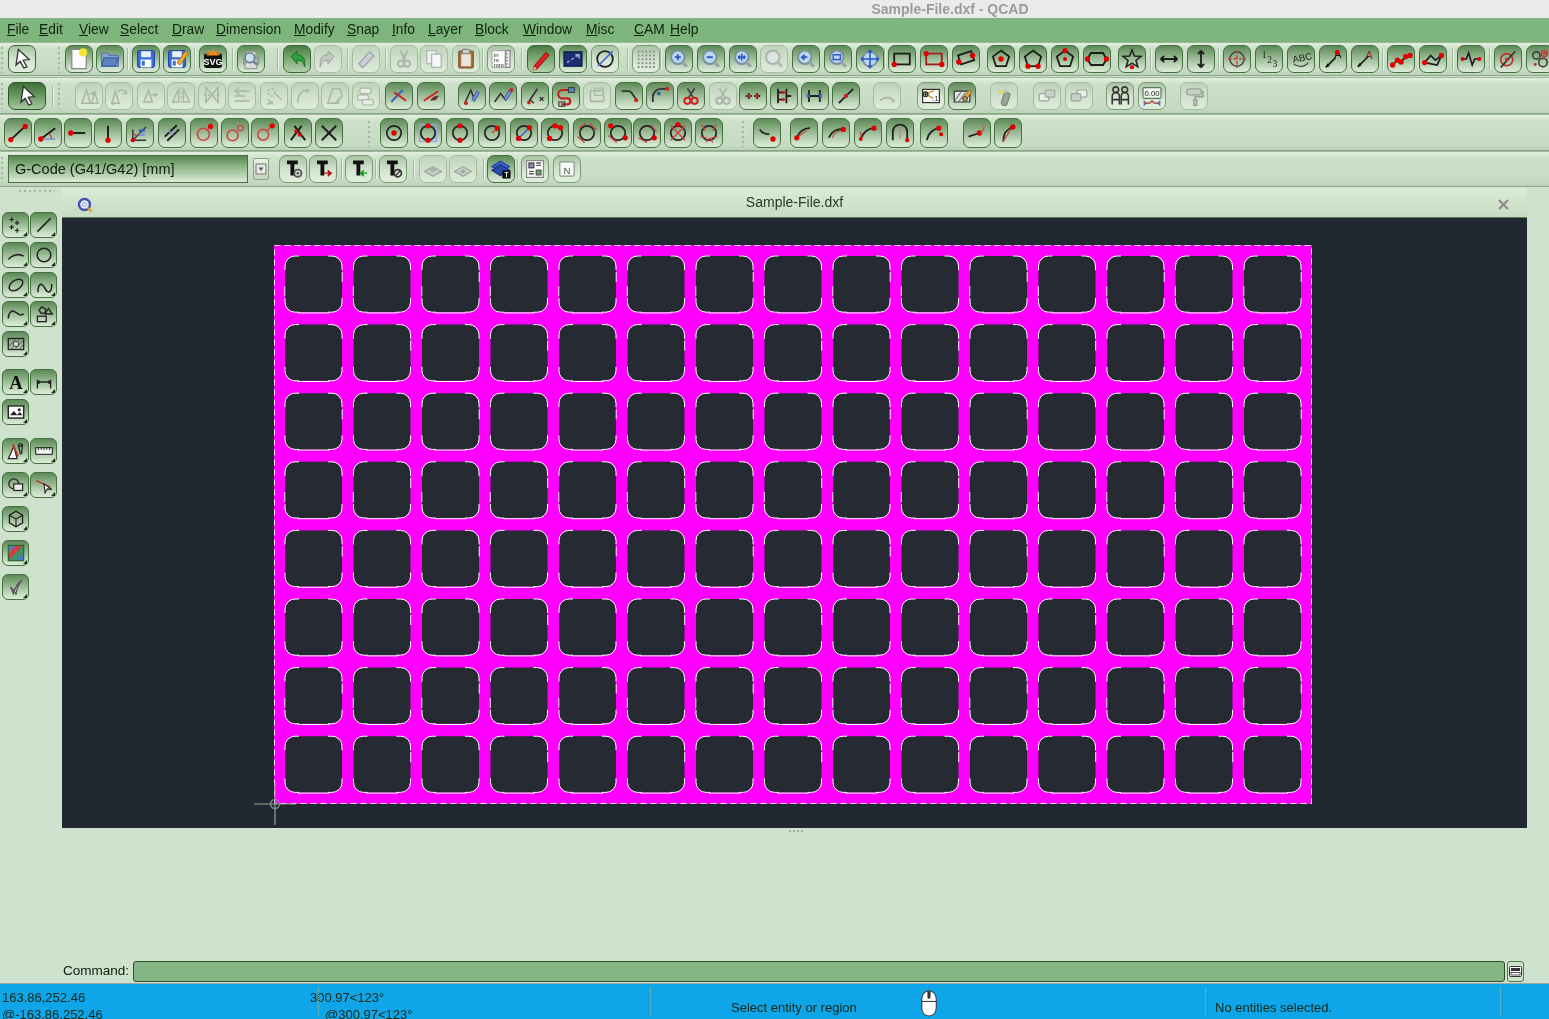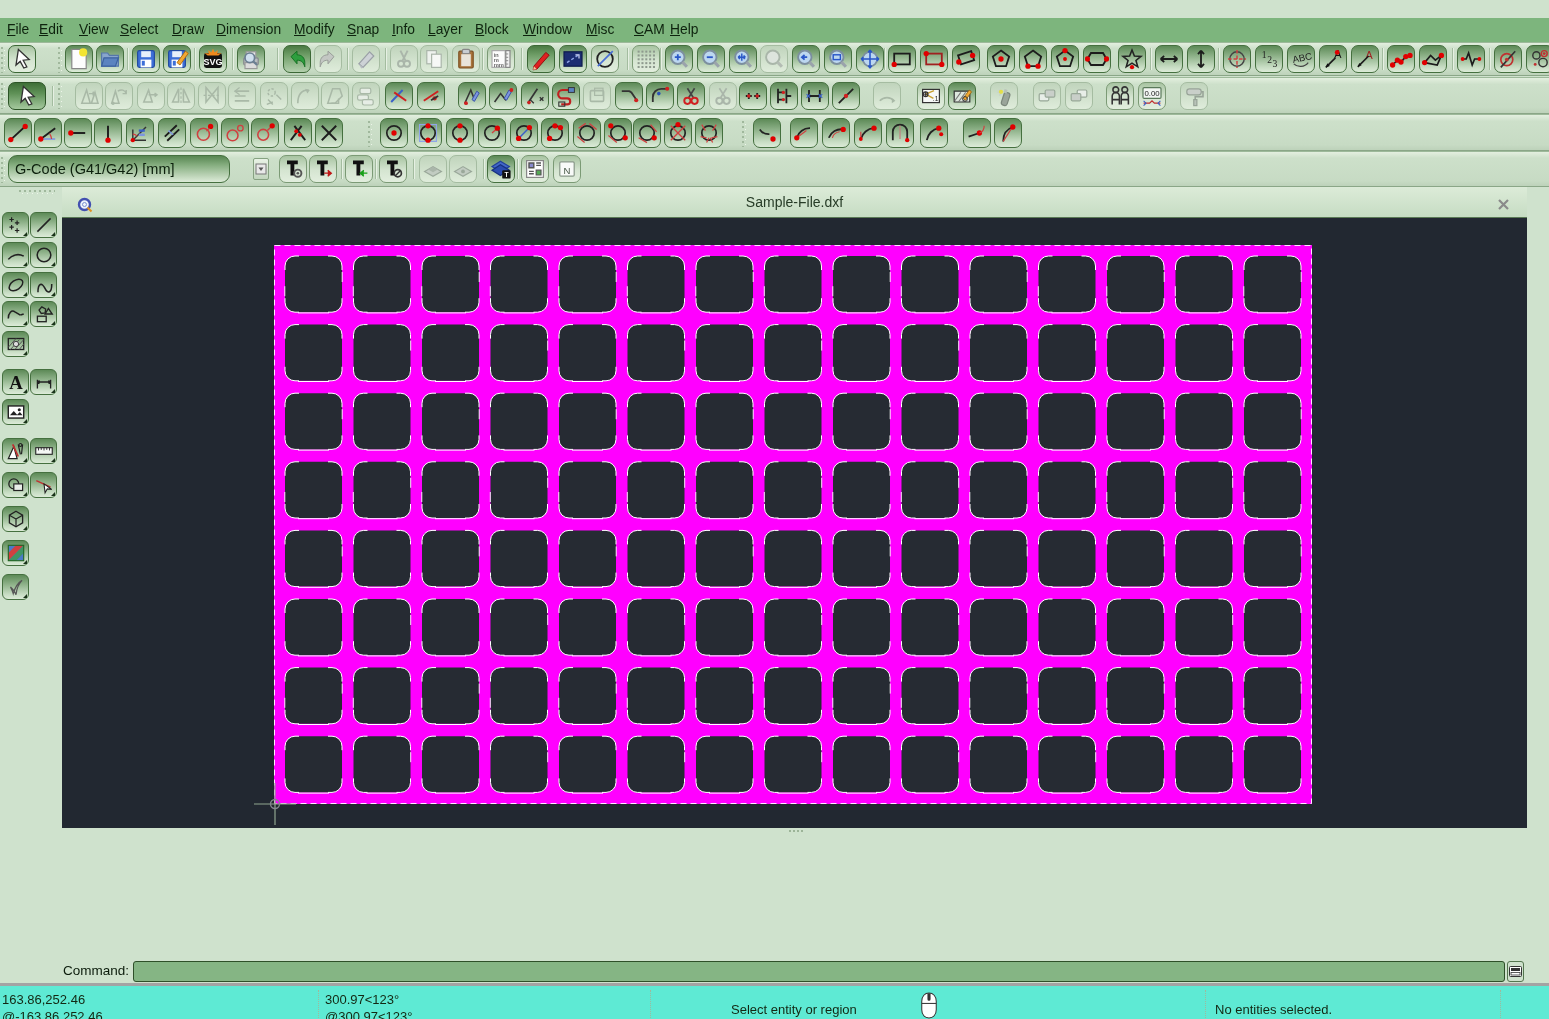--- a/index.html
+++ b/index.html
@@ -13,43 +13,46 @@
 .btn{position:absolute;width:28px;height:28px;border-radius:7px;border:1px solid #45703f;
  background:linear-gradient(180deg,#5d8a57 0%,#8db188 38%,#c6dcc2 80%,#dcebd8 100%);
  display:flex;align-items:center;justify-content:center}
 .btn.dis{border-color:#a5bca1;background:linear-gradient(180deg,#c0d4bc 0%,#d3e3cf 60%,#dfecdb 100%)}
 .btn.lit{border-color:#7b9a75;background:linear-gradient(180deg,#a8c4a2 0%,#d5e5d1 55%,#e2eede 100%)}
 .btn.sel{border-color:#2c5426;background:linear-gradient(180deg,#3e6f37 0%,#5f9157 40%,#a5c89e 100%)}
 .btn.chk{border-color:#3c6836;background:linear-gradient(180deg,#4a7a43 0%,#6f9e67 35%,#b4d0ae 100%)}
 .vsep{position:absolute;width:1px;background:#a3bc9f;box-shadow:1px 0 0 #e6f0e3}
 .grip{position:absolute;width:5px;background-image:radial-gradient(circle at 1px 1px,#a0b89c 0.8px,transparent 1px),radial-gradient(circle at 3.5px 3.5px,#edf4ea 0.8px,transparent 1px);background-size:5px 5px}
 .hgrip{position:absolute;height:5px;background-image:radial-gradient(circle at 1px 1px,#a0b89c 0.8px,transparent 1px),radial-gradient(circle at 3.5px 3.5px,#edf4ea 0.8px,transparent 1px);background-size:5px 5px}
-#combo{left:8px;top:3.5px;width:222px;height:28px;border:1px solid #45703f;border-radius:9px;
+#combo{left:8px;top:3.5px;width:240px;height:28px;border:1px solid #45703f;border-radius:0;
  background:linear-gradient(180deg,#578551 0%,#86ae80 35%,#c2d8bd 80%,#dcebd8 100%);
  font-size:14.5px;color:#0c1f0c;line-height:26px;padding-left:6px}
 #combobtn{left:253px;top:6.5px;width:16px;height:22px;background:linear-gradient(180deg,#e8f2e5,#c2d6be);border:1px solid #86a281;border-radius:2px}
 #mdititle{left:62px;top:187px;width:1465px;height:31px;background:linear-gradient(180deg,#dcebd8,#c6dcc3);border-bottom:1px solid #5a7a56;font-size:14px;color:#273c27;text-align:center;line-height:30px}
 #canvas{left:62px;top:218px;width:1465px;height:610px;background:#222831}
 #plate{left:212.3px;top:27px;width:1038px;height:559px}
 #histpanel{left:62px;top:837px;width:1462px;height:121px;background:#c5dac2;border:1px solid #3e5e3a;
  font-size:13px;color:#0b1b0b;padding:5px 6px;line-height:14.6px}
 #cmdlabel{left:63px;top:963px;font-size:13.5px;color:#0b1b0b}
 #cmdinput{left:133px;top:961px;width:1372px;height:21px;background:#85b584;border:1px solid #2e5029;border-radius:3px}
 #kbdbtn{left:1507px;top:961px;width:17px;height:21px;background:#cfe2cd;border:1px solid #54764f;border-radius:3px;display:flex;align-items:center;justify-content:center}
-#statusbar{left:0;top:983px;width:1549px;height:36px;background:#5eead4;border-top:3px solid #a3a3a3;font-size:13px;color:#132813}
+#statusbar{left:0;top:983px;width:1549px;height:36px;background:#0ea5e9;border-top:1px solid #a3a3a3;font-size:13px;color:#132813}
 #leftdock{left:0;top:187px;width:62px;height:796px;background:#cfe2cd}
 .pbtn{position:absolute;width:27px;height:26px;border-radius:6px;border:1px solid #45703f;
  background:linear-gradient(180deg,#5d8a57 0%,#8db188 38%,#c6dcc2 80%,#dcebd8 100%);
  display:flex;align-items:center;justify-content:center}
 .pbtn:after{content:"";position:absolute;right:1px;bottom:1px;border-style:solid;border-width:0 0 4px 4px;border-color:transparent transparent #1a331a transparent}
 #rightdock{left:1527px;top:187px;width:22px;height:796px;background:#cfe2cd}
 .vtab{position:absolute;left:6px;width:17px;background:linear-gradient(90deg,#dcebd8,#c8dcc5);border:1px solid #8aa687;border-right:none;border-radius:4px 0 0 4px}
 .vtab span{position:absolute;left:2px;top:3px;font-size:10.5px;color:#223822;writing-mode:vertical-rl;transform:rotate(180deg);white-space:nowrap}
 </style></head><body>
 <div id="root">
+<div class="abs" id="titlebar">
+      <span id="titletext">Sample-File.dxf - QCAD</span>
+    </div>
 <div class="abs" id="menubar">
       <span class="mi" style="left:7px"><u>F</u>ile</span>
       <span class="mi" style="left:39px"><u>E</u>dit</span>
       <span class="mi" style="left:79px"><u>V</u>iew</span>
       <span class="mi" style="left:120px"><u>S</u>elect</span>
       <span class="mi" style="left:172px"><u>D</u>raw</span>
       <span class="mi" style="left:216px"><u>D</u>imension</span>
       <span class="mi" style="left:294px"><u>M</u>odify</span>
       <span class="mi" style="left:347px"><u>S</u>nap</span>
       <span class="mi" style="left:392px"><u>I</u>nfo</span>
@@ -1908,21 +1911,21 @@
 <div class="abs" id="kbdbtn">
       <svg width="13" height="11" viewBox="0 0 13 11">
         <rect x="0.5" y="0.5" width="12" height="10" rx="1" fill="#fff" stroke="#333"></rect>
         <rect x="2" y="2" width="9" height="3" fill="#333"></rect>
         <rect x="2" y="6.5" width="9" height="2.5" fill="none" stroke="#333" stroke-width="0.8"></rect>
       </svg>
     </div>
 <div class="abs" id="statusbar">
       <span class="abs" style="left:2px;top:6px">163.86,252.46</span>
       <span class="abs" style="left:2px;top:23px">@-163.86,252.46</span>
-      <span class="abs" style="left:325px;top:6px">300.97&lt;123°</span>
+      <span class="abs" style="left:310px;top:6px">300.97&lt;123°</span>
       <span class="abs" style="left:325px;top:23px">@300.97&lt;123°</span>
       <span class="abs" style="left:731px;top:16px">Select entity or region</span>
       <span class="abs" style="left:1215px;top:16px">No entities selected.</span>
       <span class="abs" style="left:917px;top:5px"><svg width="24" height="29" viewBox="0 0 22 28">
           <path d="M4 10c0-5 3-8 7-8s7 3 7 8v8c0 5-3 8-7 8s-7-3-7-8z" fill="#fff" stroke="#333"></path>
           <path d="M4 12h14" stroke="#333"></path>
           <path d="M9.5 2.2h3V8a1.5 1.5 0 0 1-3 0z" fill="#333"></path>
         </svg></span>
       <div class="abs" style="left:318px;top:4px;width:1px;height:28px;border-left:1px dotted #a0b89c"></div>
       <div class="abs" style="left:650px;top:4px;width:1px;height:28px;border-left:1px dotted #a0b89c"></div>

